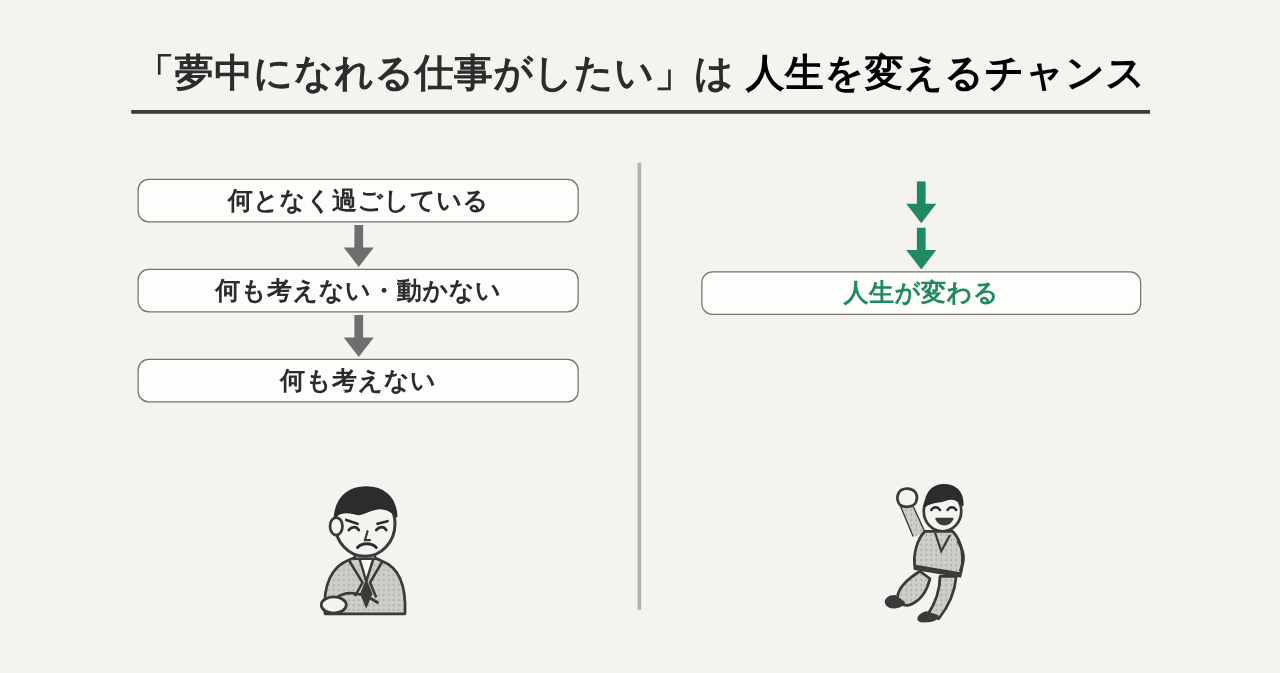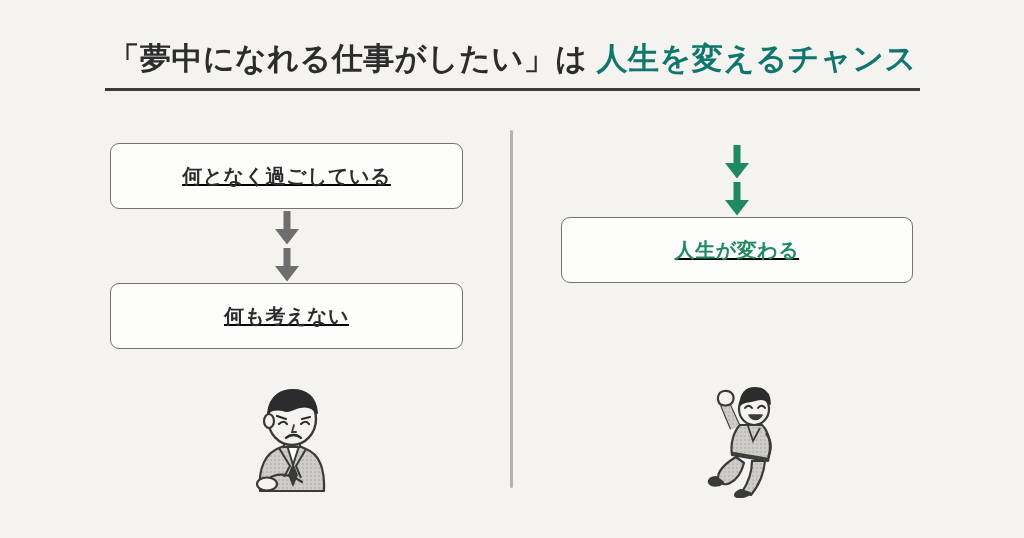--- a/index.html
+++ b/index.html
@@ -31,21 +31,21 @@
   }
   .title {
     font-size: 31px;
     font-weight: bold;
     letter-spacing: 0.5px;
     line-height: 1.25;
     color: #2c2c2c;
     white-space: nowrap;
   }
   .title .accent {
-    color: #0f766e;
+    color: #000000;
   }
   .title-rule {
     position: absolute;
     left: 105px;
     top: 88px;
     width: 815px;
     height: 3px;
     background: #3a3a3a;
   }
 
@@ -65,28 +65,27 @@
     position: absolute;
     top: 143px;
   }
   .col-left  { left: 110px; width: 353px; }
   .col-right { left: 561px; width: 352px; }
 
   .node {
     position: relative;
     box-sizing: border-box;
     width: 100%;
-    height: 66px;
+    height: 35px;
     background: #fdfdfc;
     border: 1.6px solid #76736d;
     border-radius: 9px;
     display: flex;
     align-items: center;
     justify-content: center;
-    text-decoration: underline;
   }
   .node-label {
     font-size: 20px;
     font-weight: bold;
     color: #2c2c2c;
     letter-spacing: 0.5px;
     line-height: 1;
     white-space: nowrap;
   }
   .node-label.accent { color: #1f8a5f; }
@@ -125,20 +124,23 @@
     <div class="node">
       <span class="node-label">何となく過ごしている</span>
     </div>
 
     <div class="arrow">
       <svg width="26" height="34" viewBox="0 0 26 34" aria-hidden="true">
         <path d="M9.5 0 H16.5 V18 H25 L13 33.5 L1 18 H9.5 Z" fill="#6e6e6e"></path>
       </svg>
     </div>
 
+    <div class="node">
+      <span class="node-label">何も考えない・動かない</span>
+    </div>
 
     <div class="arrow">
       <svg width="26" height="34" viewBox="0 0 26 34" aria-hidden="true">
         <path d="M9.5 0 H16.5 V18 H25 L13 33.5 L1 18 H9.5 Z" fill="#6e6e6e"></path>
       </svg>
     </div>
 
     <div class="node">
       <span class="node-label">何も考えない</span>
     </div>

